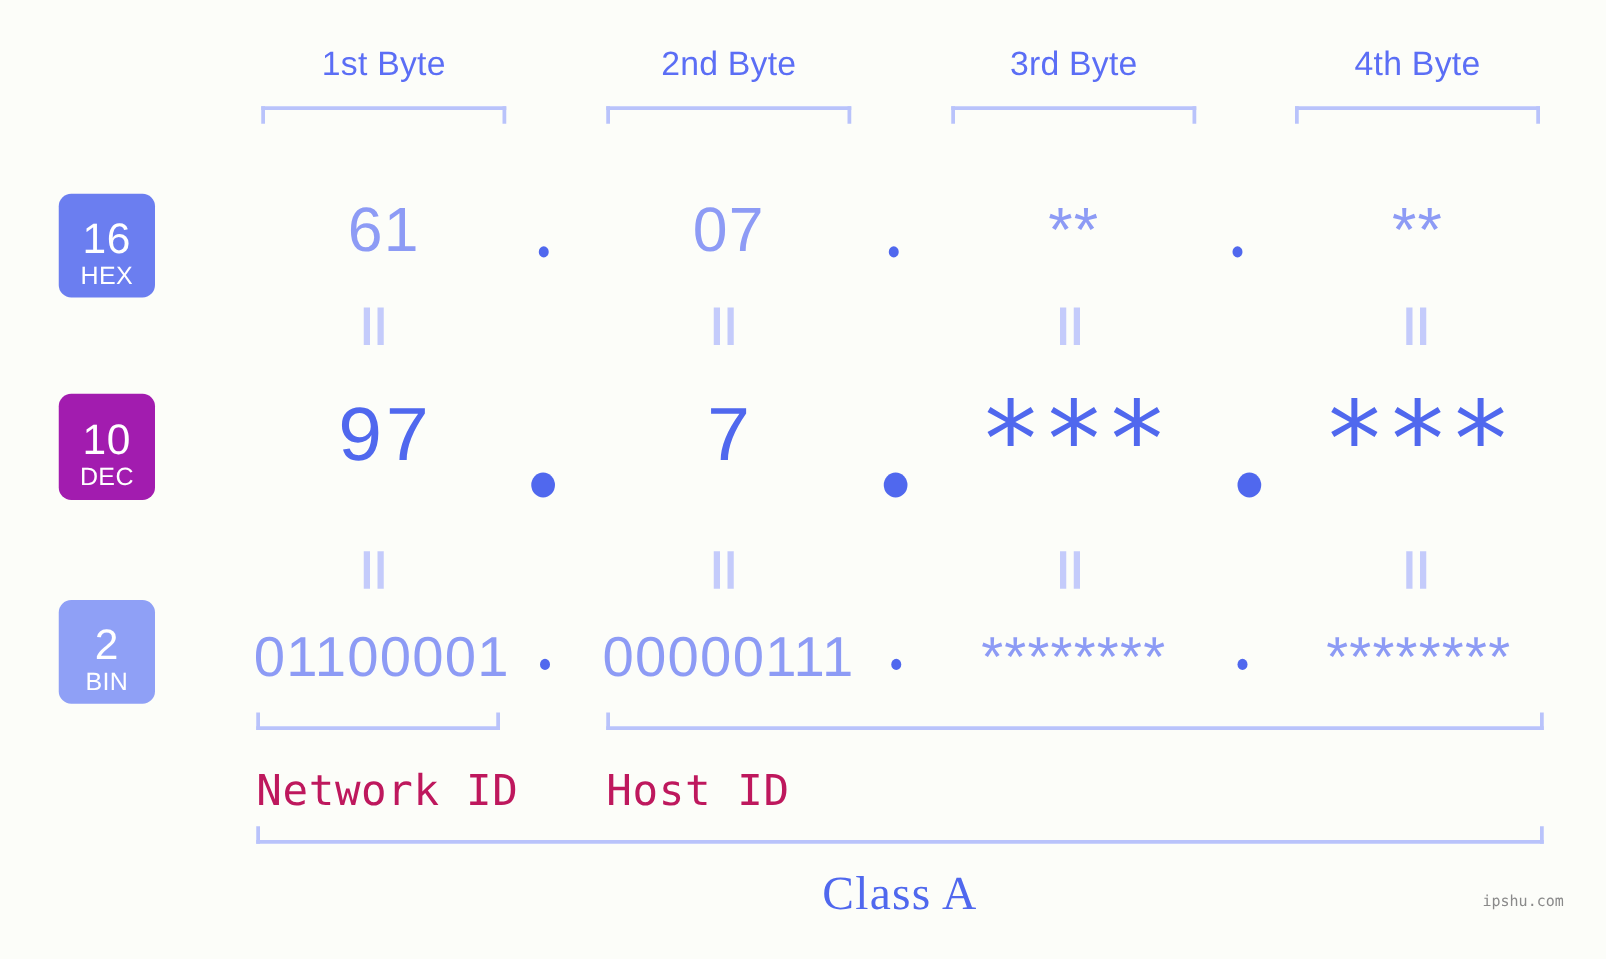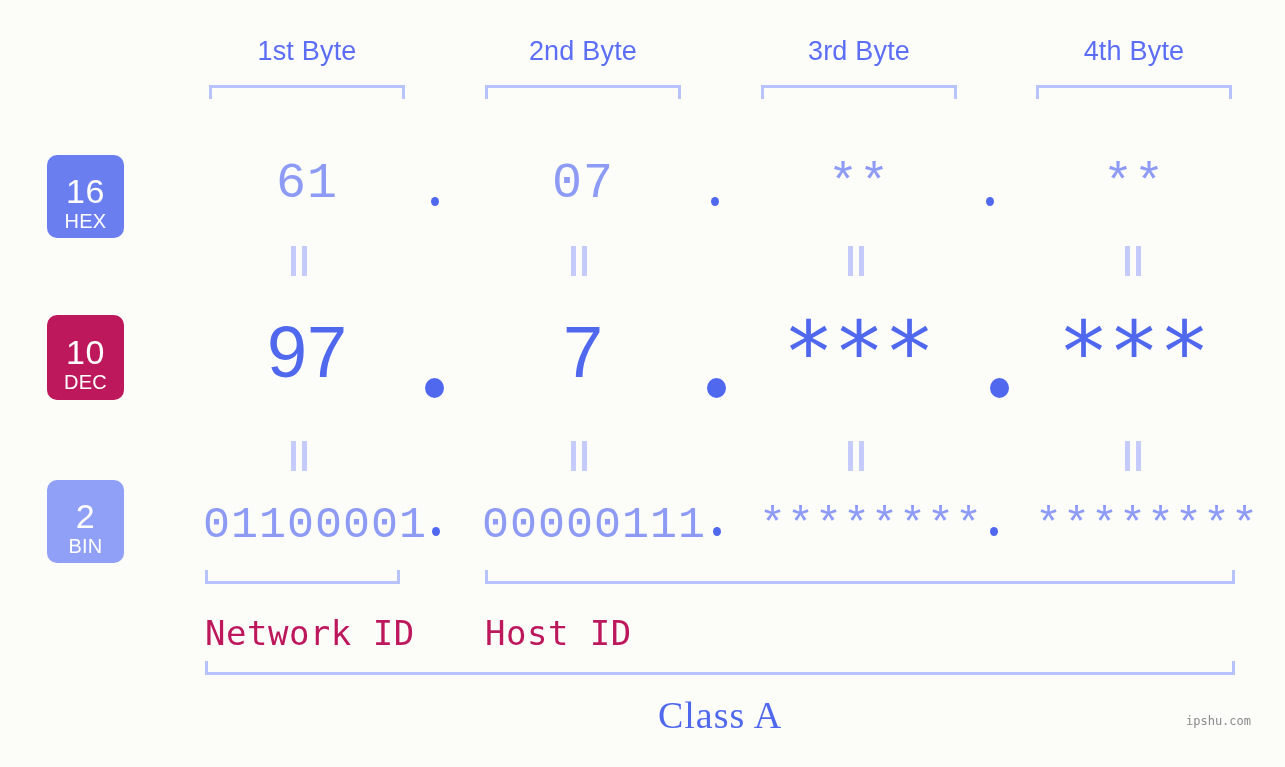--- a/index.html
+++ b/index.html
@@ -79,32 +79,32 @@
     font-weight: 400;
     margin-top: 3px;
     letter-spacing: 0.3px;
   }
 
   
   .cell {
     position: absolute;
     text-align: center;
     white-space: nowrap;
-    font-family: Liberation Mono, monospace;
+    font-family: Liberation Sans, sans-serif;
   }
 
   .hex-val {
     color: #8d9bf5;
     font-size: 50px;
     letter-spacing: 1px;
   }
   .dec-val {
     color: #5068ee;
-    font-size: 72px;
-    font-family: Liberation Sans, sans-serif;
+    font-size: 63px;
+    font-family: Liberation Mono, monospace;
     letter-spacing: 0px;
   }
   .dec-val.stars {
     font-family: "DejaVu Sans Mono", monospace;
     font-size: 84px;
   }
   .bin-val {
     color: #8d9bf5;
     font-size: 45px;
     letter-spacing: 1px;
@@ -216,21 +216,21 @@
   </div>
   <div class="eqmark" style="left:848px; top:246px;">
     <span></span>
     <span></span>
   </div>
   <div class="eqmark" style="left:1125px; top:246px;">
     <span></span>
     <span></span>
   </div>
 
-  <div class="badge" style="left:47px; top:315px; height:85px; background:#be185d;">
+  <div class="badge" style="left:47px; top:315px; height:85px; background:#a21caf;">
     <span class="num">10</span>
     <span class="lbl">DEC</span>
   </div>
 
   <div class="cell dec-val" style="left:209px; top:300px; width:196px; line-height:104px;">97</div>
   <div class="dot big" style="left:425px; top:378px;"></div>
 
   <div class="cell dec-val" style="left:485px; top:300px; width:196px; line-height:104px;">7</div>
   <div class="dot big" style="left:707px; top:378px;"></div>
 

